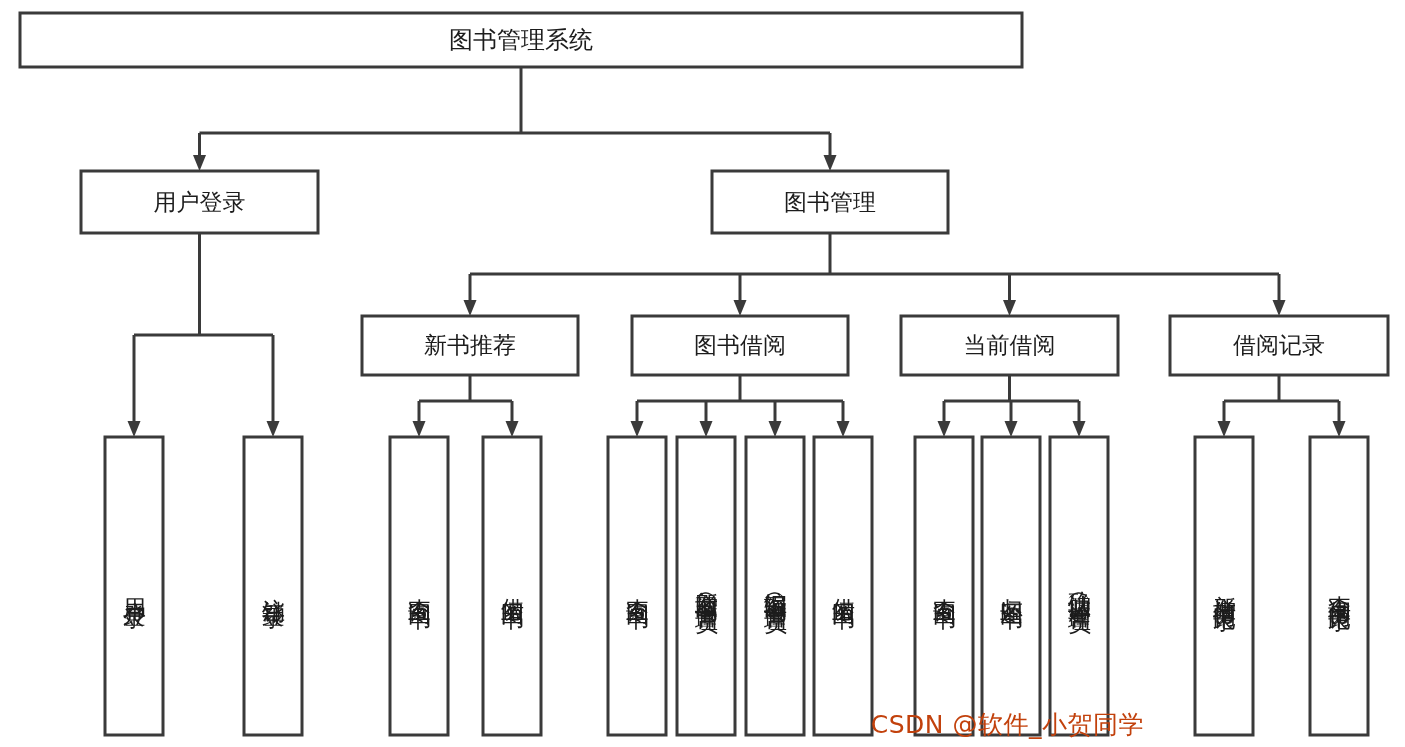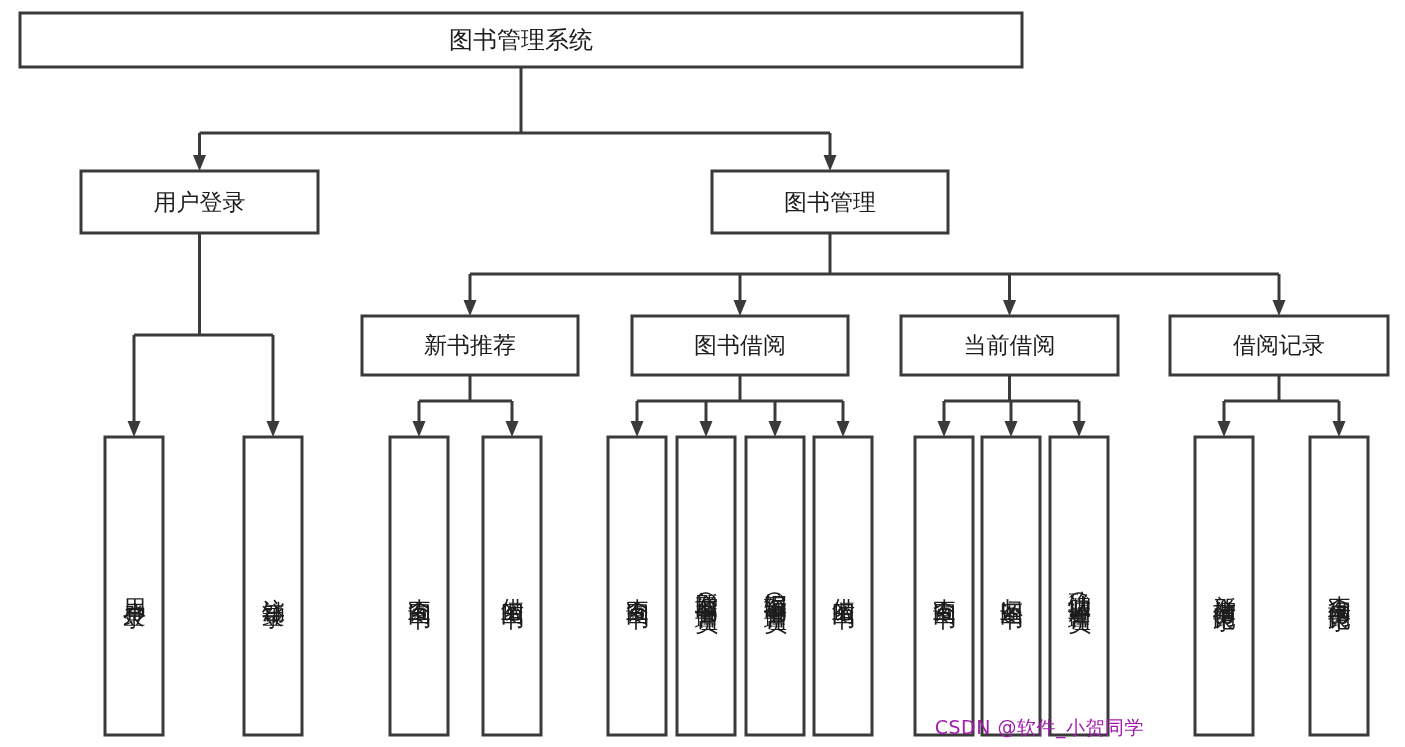--- a/index.html
+++ b/index.html
@@ -74,22 +74,22 @@
     letter-spacing: 3px;
     color: #1c1c1c;
     white-space: nowrap;
     text-align: center;
   }
   .watermark {
     position: absolute;
     right: 8px;
     bottom: 6px;
     font-family: "DejaVu Sans", "Liberation Sans", sans-serif;
-    font-size: 19px;
-    color: #a21caf;
+    font-size: 25px;
+    color: #c2410c;
     letter-spacing: 0.5px;
     white-space: nowrap;
   }
 </style>
 </head>
 <body>
 
 <div id="diagram-root">
 
   <svg id="tree-svg" viewBox="0 0 1405 747">

